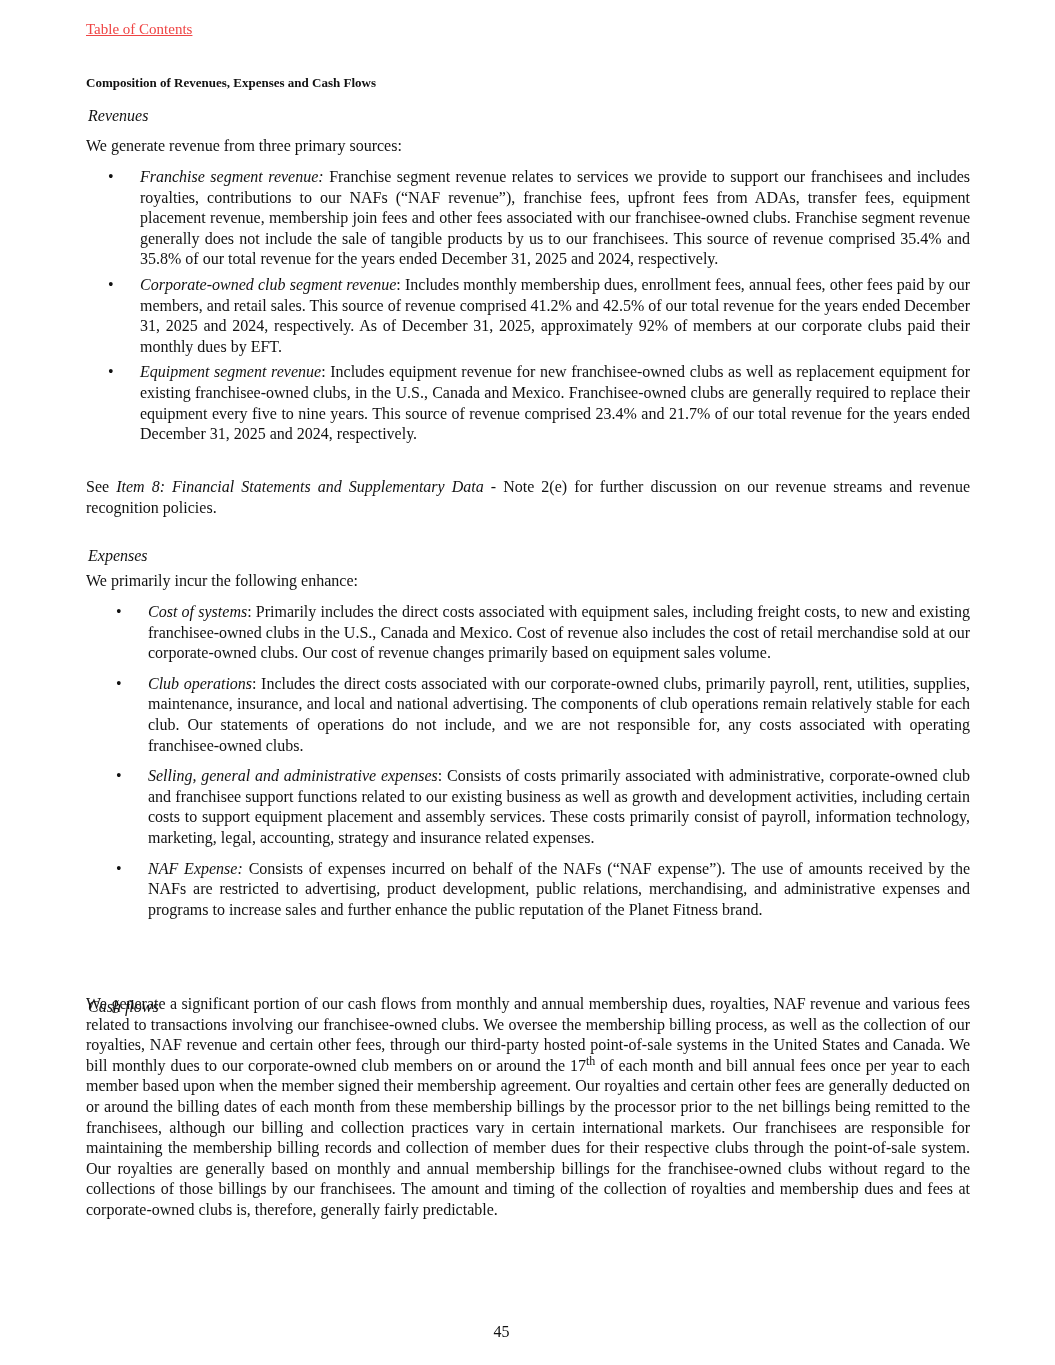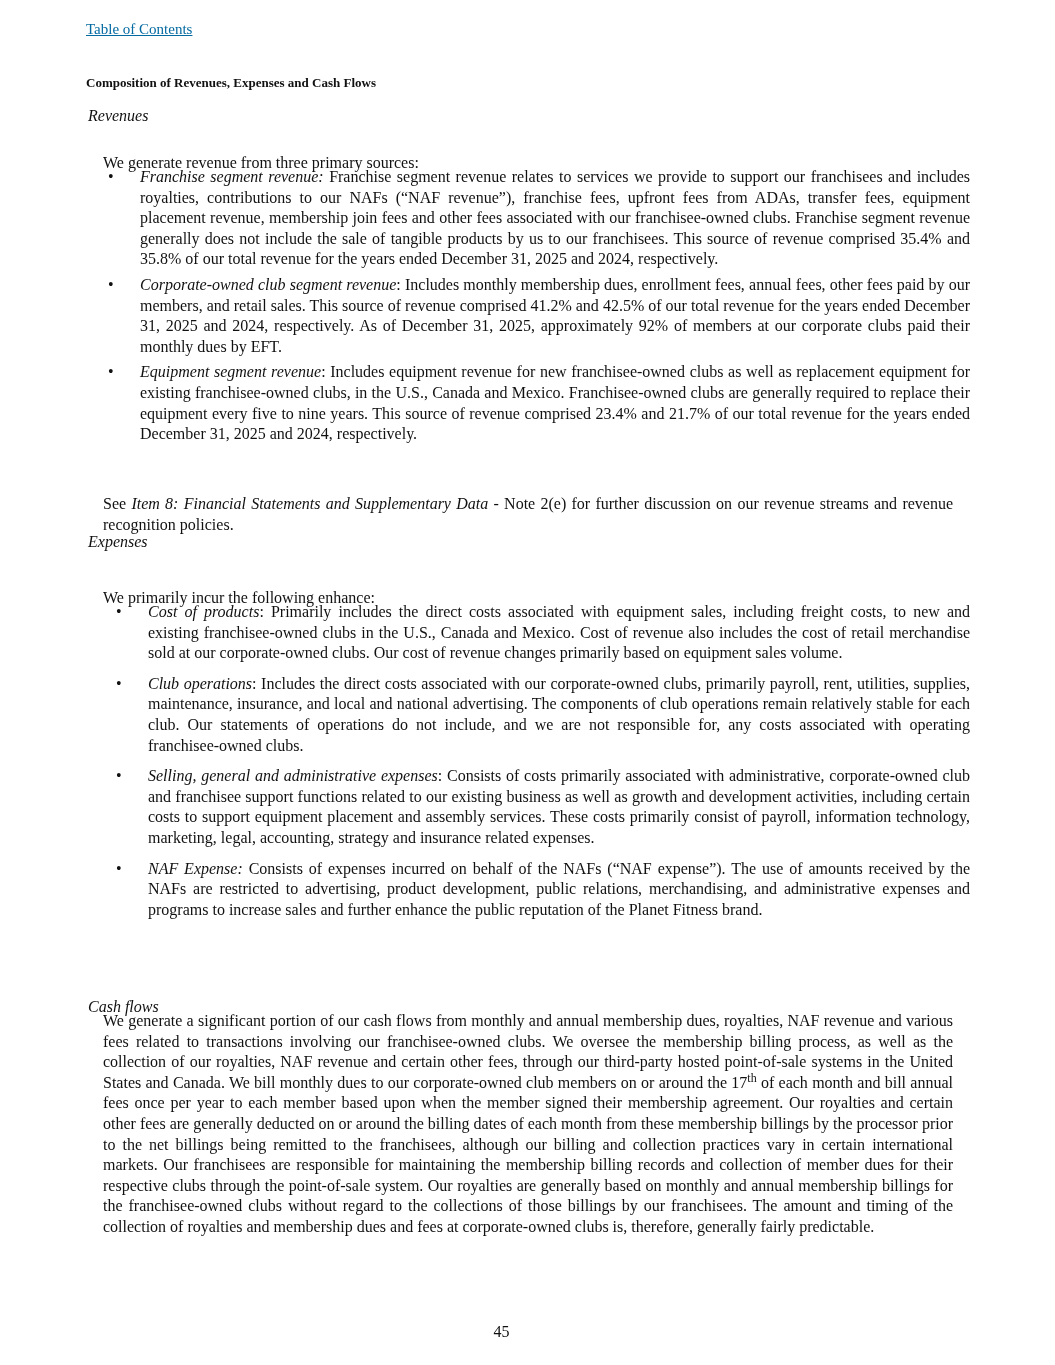--- a/index.html
+++ b/index.html
@@ -7,25 +7,25 @@
       width: 1055px;
       height: 1365px;
       position: relative;
       font-family: "Liberation Serif", "DejaVu Serif", serif;
       color: #111111;
       font-size: 16px;
       line-height: 20.6px;
     }
     .toc-link {
       position: absolute; left: 86px; top: 19px;
-      color: #0369a1; text-decoration: underline; font-size: 15px;
+      color: #ef4444; text-decoration: underline; font-size: 15px;
     }
     .heading { position: absolute; left: 86px; top: 73px; font-weight: bold; font-size: 13px; }
     .subhead { font-style: italic; margin: 2px; }
-    p { margin: 17px; text-align: justify; }
+    p { margin: 0; text-align: justify; }
     .block { position: absolute; left: 86px; width: 884px; }
     .bullets { position: absolute; width: 884px; }
     .bullet { position: relative; padding-left: 54px; text-align: justify; }
     .bullet .dot { position: absolute; left: 22px; top: 0; }
     .bullet .term { font-style: italic; margin-top: 18px; }
     .sup { font-size: 12px; vertical-align: super; line-height: 0; }
     .page-number { position: absolute; left: 0; width: 1003px; top: 1322px; text-align: center; }
     em { font-style: italic; }
   </style>
 </head>
@@ -54,31 +54,31 @@
   <div class="bullet" style="margin-top:5px;">
     <span class="dot">•</span>
     <span class="term">Equipment segment revenue</span><span>: Includes equipment revenue for new franchisee-owned clubs as well as replacement equipment for existing franchisee-owned clubs, in the U.S., Canada and Mexico. Franchisee-owned clubs are generally required to replace their equipment every five to nine years. This source of revenue comprised 23.4% and 21.7% of our total revenue for the years ended December 31, 2025 and 2024, respectively.</span>
   </div>
 </div>
 
 <div class="block" style="top:477px;">
   <p><span>See </span><em>Item 8: Financial Statements and Supplementary Data</em><span> - Note 2(e) for further discussion on our revenue streams and revenue recognition policies.</span></p>
 </div>
 
-<div class="block" style="top:530px;">
+<div class="block" style="top:544px;">
   <p class="subhead">Expenses</p>
 </div>
 <div class="block" style="top:571px;">
   <p>We primarily incur the following enhance:</p>
 </div>
 
 <div class="bullets" style="left:94px; top:602px; width:876px;">
   <div class="bullet">
     <span class="dot">•</span>
-    <span class="term">Cost of products</span><span>: Primarily includes the direct costs associated with equipment sales, including freight costs, to new and existing franchisee-owned clubs in the U.S., Canada and Mexico. Cost of revenue also includes the cost of retail merchandise sold at our corporate-owned clubs. Our cost of revenue changes primarily based on equipment sales volume.</span>
+    <span class="term">Cost of systems</span><span>: Primarily includes the direct costs associated with equipment sales, including freight costs, to new and existing franchisee-owned clubs in the U.S., Canada and Mexico. Cost of revenue also includes the cost of retail merchandise sold at our corporate-owned clubs. Our cost of revenue changes primarily based on equipment sales volume.</span>
   </div>
   <div class="bullet" style="margin-top:10px;">
     <span class="dot">•</span>
     <span class="term">Club operations</span><span>: Includes the direct costs associated with our corporate-owned clubs, primarily payroll, rent, utilities, supplies, maintenance, insurance, and local and national advertising. The components of club operations remain relatively stable for each club. Our statements of operations do not include, and we are not responsible for, any costs associated with operating franchisee-owned clubs.</span>
   </div>
   <div class="bullet" style="margin-top:10px;">
     <span class="dot">•</span>
     <span class="term">Selling, general and administrative expenses</span><span>: Consists of costs primarily associated with administrative, corporate-owned club and franchisee support functions related to our existing business as well as growth and development activities, including certain costs to support equipment placement and assembly services. These costs primarily consist of payroll, information technology, marketing, legal, accounting, strategy and insurance related expenses.</span>
   </div>
   <div class="bullet" style="margin-top:10px;">

